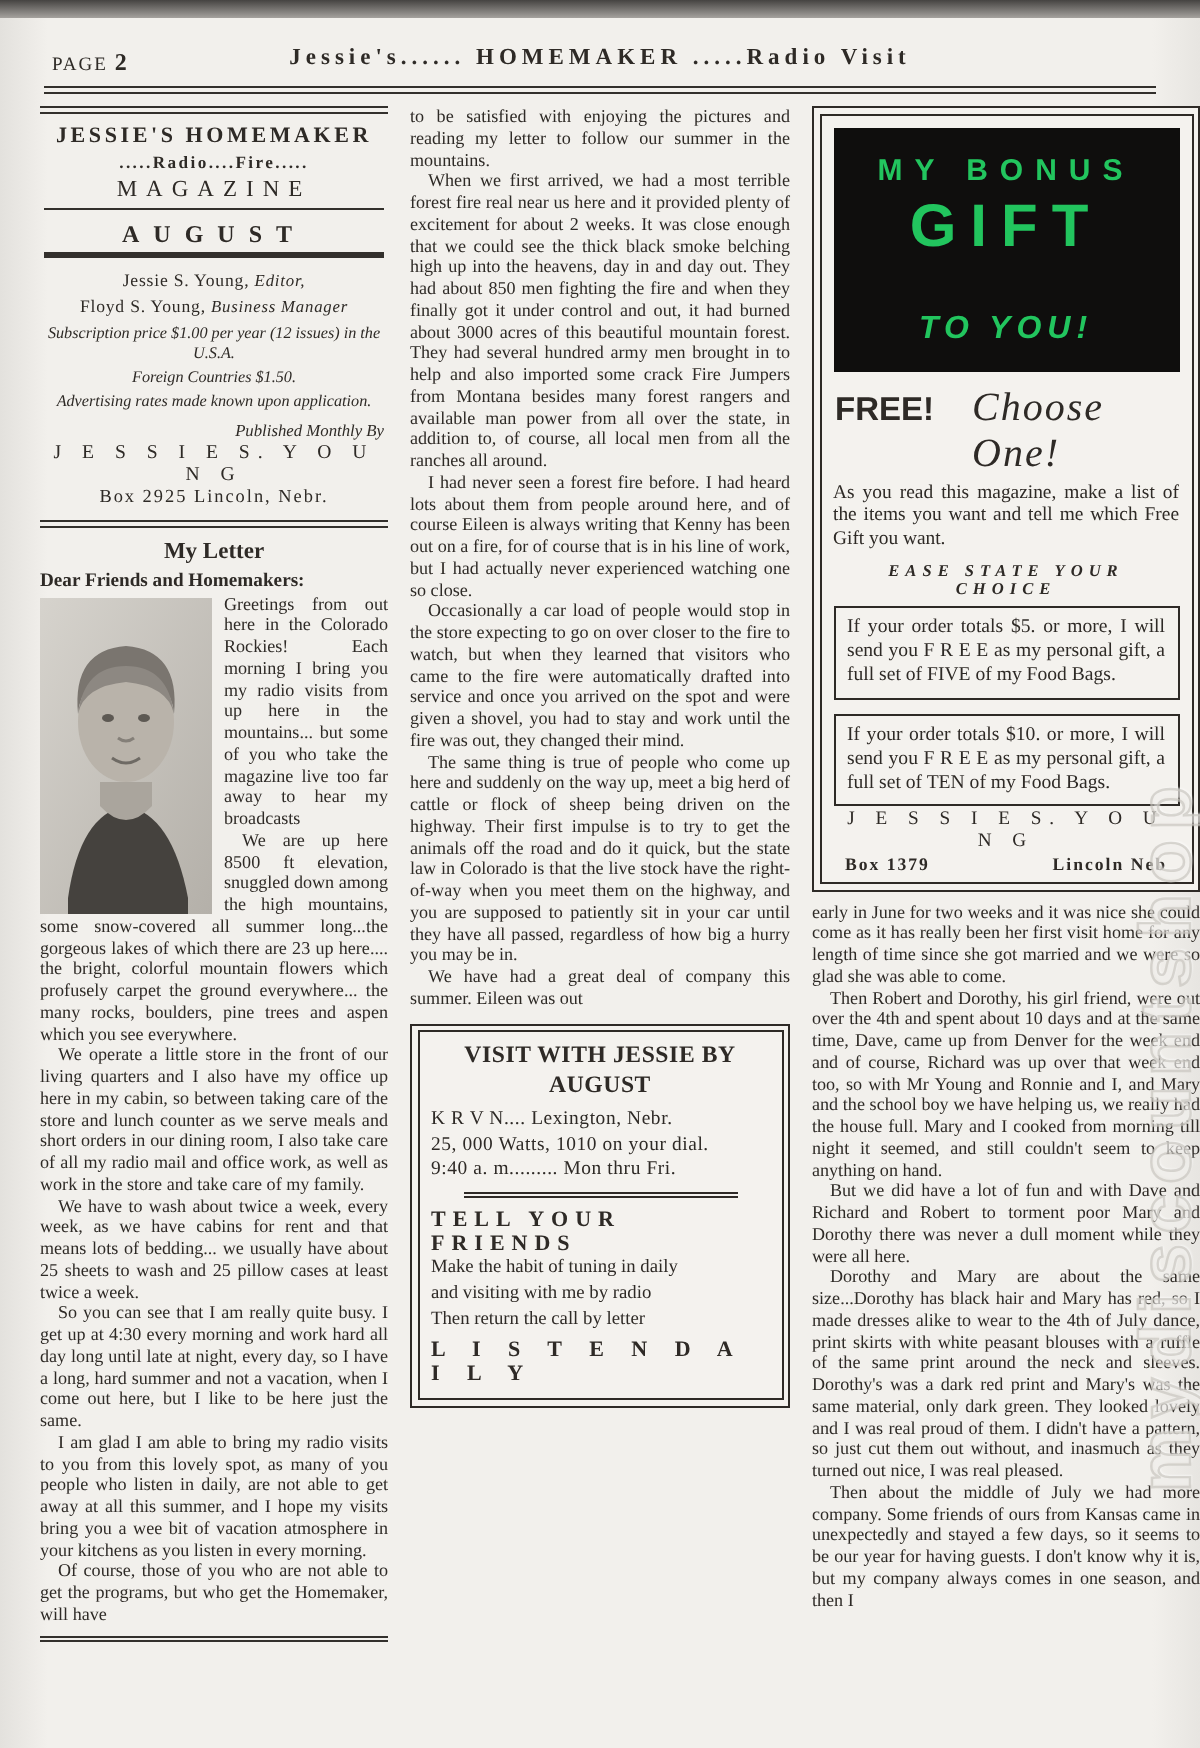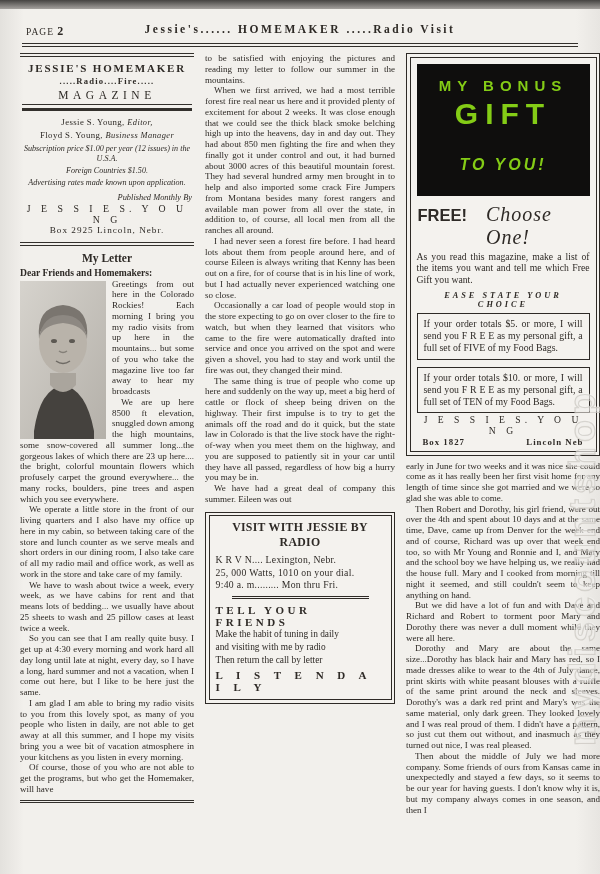--- a/index.html
+++ b/index.html
@@ -45,21 +45,21 @@
   .radiobox-inner { border:1.1px solid #2e2a26; padding:4px 6px 6px; }
   .radio-title { text-align:center; font-weight:bold; font-size:11.8px; letter-spacing:0.3px; }
   .radio-lines { margin-top:4px; }
   .radio-line { font-size:9.7px; letter-spacing:0.3px; margin-top:1.5px; }
   .radio-rule { height:3.4px; border-top:1.8px solid #2e2a26; border-bottom:1px solid #2e2a26; margin:6px 16px 5px; }
   .tell-title { font-weight:bold; font-size:11px; letter-spacing:3.5px; }
   .tell-line { font-size:9.4px; line-height:11.6px; margin-top:1px; }
   .listen { font-weight:bold; font-size:11px; letter-spacing:5.5px; margin-top:3px; }
   .giftad { border:1.2px solid #2e2a26; padding:2.5px; background:#f4f2ee; }
   .giftad-inner { border:1.2px solid #2e2a26; padding:6px 6px 4px; }
-  .blackbox { background:#0f0e0d; color:#84cc16; text-align:center; padding:13px 4px 22px;
+  .blackbox { background:#0f0e0d; color:#22c55e; text-align:center; padding:13px 4px 12px;
               font-family:"Liberation Sans", sans-serif; }
   .bb1 { font-weight:bold; font-size:15px; letter-spacing:6px; }
   .bb2 { font-weight:bold; font-size:30px; letter-spacing:7px; margin-top:3px; }
   .bb3 { font-weight:bold; font-size:16px; letter-spacing:3px; margin-top:25px;font-style:italic; }
   .freerow { display:flex; align-items:baseline; gap:19px; margin-top:7px; padding:0 1px; }
   .free { font-family:"Liberation Sans", sans-serif; font-weight:bold; font-size:16.5px; }
   .choose { font-style:italic; font-size:20px; letter-spacing:1px; }
   .freetext { font-size:9.7px; line-height:11.8px; text-align:justify; margin-top:2px; }
   .choiceline { font-style:italic; font-weight:bold; font-size:8.3px; letter-spacing:3px; text-align:center; margin:5px 0 4px; }
   .offer { border:1.7px solid #2e2a26; padding:4px 6px; font-size:9.8px; line-height:12.2px; text-align:justify; margin-bottom:7px; }
@@ -94,20 +94,21 @@
 
   <div class="cols">
 
     <div class="col-left">
       <div class="dbl"></div>
       <div class="masthead">
         <div class="mast-title">JESSIE'S  HOMEMAKER</div>
         <div class="mast-sub">.....Radio....Fire.....</div>
         <div class="mast-mag">MAGAZINE</div>
         <div class="rule1"></div>
+        <div class="month">AUGUST</div>
         <div class="thickthin"></div>
         <div class="staff">
           <div class="staff-line">
             <span>Jessie S. Young,</span>
             <span class="staff-role">Editor,</span>
           </div>
           <div class="staff-line">
             <span>Floyd S. Young,</span>
             <span class="staff-role">Business Manager</span>
           </div>
@@ -161,21 +162,21 @@
     <div class="col-mid">
       <p class="para">to be satisfied with enjoying the pictures and reading my letter to follow our summer in the mountains.</p>
       <p class="para indent">When we first arrived, we had a most terrible forest fire real near us here and it provided plenty of excitement for about 2 weeks. It was close enough that we could see the thick black smoke belching high up into the heavens, day in and day out.  They had about 850 men fighting the fire and when they finally got it under control and out, it had burned about 3000 acres of this beautiful mountain forest. They had several hundred army men brought in to help and also imported some crack Fire Jumpers from Montana besides many forest rangers and available man power from all over the state, in addition to, of course, all local men from all the ranches all around.</p>
       <p class="para indent">I had never seen a forest fire before. I had heard lots about them from people around here, and of course Eileen is always writing that Kenny has been out on a fire, for of course that is in his line of work, but I had actually never experienced watching one so close.</p>
       <p class="para indent">Occasionally a car load of people would stop in the store expecting to go on over closer to the fire to watch, but when they learned that visitors who came to the fire were automatically drafted into service and once you arrived on the spot and were given a shovel, you had to stay and work until the fire was out, they changed their mind.</p>
       <p class="para indent">The same thing is true of people who come up here and suddenly on the way up, meet a big herd of cattle or flock of sheep being driven on the highway. Their first impulse is to try to get the animals off the road and do it quick, but the state law in Colorado is that the live stock have the right-of-way when you meet them on the highway, and you are supposed to patiently sit in your car until they have all passed, regardless of how big a hurry you may be in.</p>
       <p class="para indent">We have had a great deal of company this summer. Eileen was out</p>
 
       <div class="radiobox">
         <div class="radiobox-inner">
-          <div class="radio-title">VISIT WITH JESSIE BY RADIO</div>
+          <div class="radio-title">VISIT WITH JESSIE BY AUGUST</div>
           <div class="radio-lines">
             <div class="radio-line">K R V N.... Lexington, Nebr.</div>
             <div class="radio-line">25, 000 Watts, 1010 on your dial.</div>
             <div class="radio-line">9:40 a. m......... Mon thru Fri.</div>
           </div>
           <div class="radio-rule"></div>
           <div class="tell-title">TELL  YOUR  FRIENDS</div>
           <div class="tell-line">Make the habit of tuning in daily</div>
           <div class="tell-line">and visiting with me by  radio</div>
           <div class="tell-line">Then return the call by letter</div>
@@ -195,21 +196,21 @@
           <div class="freerow">
             <span class="free">FREE!</span>
             <span class="choose">Choose One!</span>
           </div>
           <div class="freetext">As you read this magazine, make a list of the items you want and tell me which Free Gift you want.</div>
           <div class="choiceline">EASE  STATE  YOUR  CHOICE</div>
           <div class="offer">If your order totals $5. or more, I will send you F R E E as my personal gift, a full set of FIVE of my Food Bags.</div>
           <div class="offer mb">If your order totals $10. or more, I will send you F R E E as my personal gift, a full set of TEN of my Food Bags.</div>
           <div class="signer">J E S S I E   S.   Y O U N G</div>
           <div class="addr-row">
-            <span>Box 1827</span>
+            <span>Box 1379</span>
             <span>Lincoln Neb</span>
           </div>
         </div>
       </div>
 
       <div class="right-text">
         <p class="para">early in June for two weeks and it was nice she could come as it has really been her first visit home for any length of time since she got married and we were so glad she was able to come.</p>
         <p class="para indent">Then Robert and Dorothy, his girl friend, were out over the 4th and spent about 10 days and at the same time, Dave, came up from Denver for the week end and of course, Richard was up over that week end too, so with Mr Young and Ronnie and I, and Mary and the school boy we have helping us, we really had the house full. Mary and I cooked from morning till night it seemed, and still couldn't seem to keep anything on hand.</p>
         <p class="para indent">But we did have a lot of fun and with Dave and Richard and Robert to torment poor Mary and Dorothy there was never a dull moment while they were all here.</p>
         <p class="para indent">Dorothy and Mary are about the same size...Dorothy has black hair and Mary has red, so I made dresses alike to wear to the 4th of July dance, print skirts with white peasant blouses with a ruffle of the same print around the neck and sleeves. Dorothy's was a dark red print and Mary's was the same material, only dark green. They looked lovely and I was real proud of them. I didn't have a pattern, so just cut them out without, and inasmuch as they turned out nice, I was real pleased.</p>

